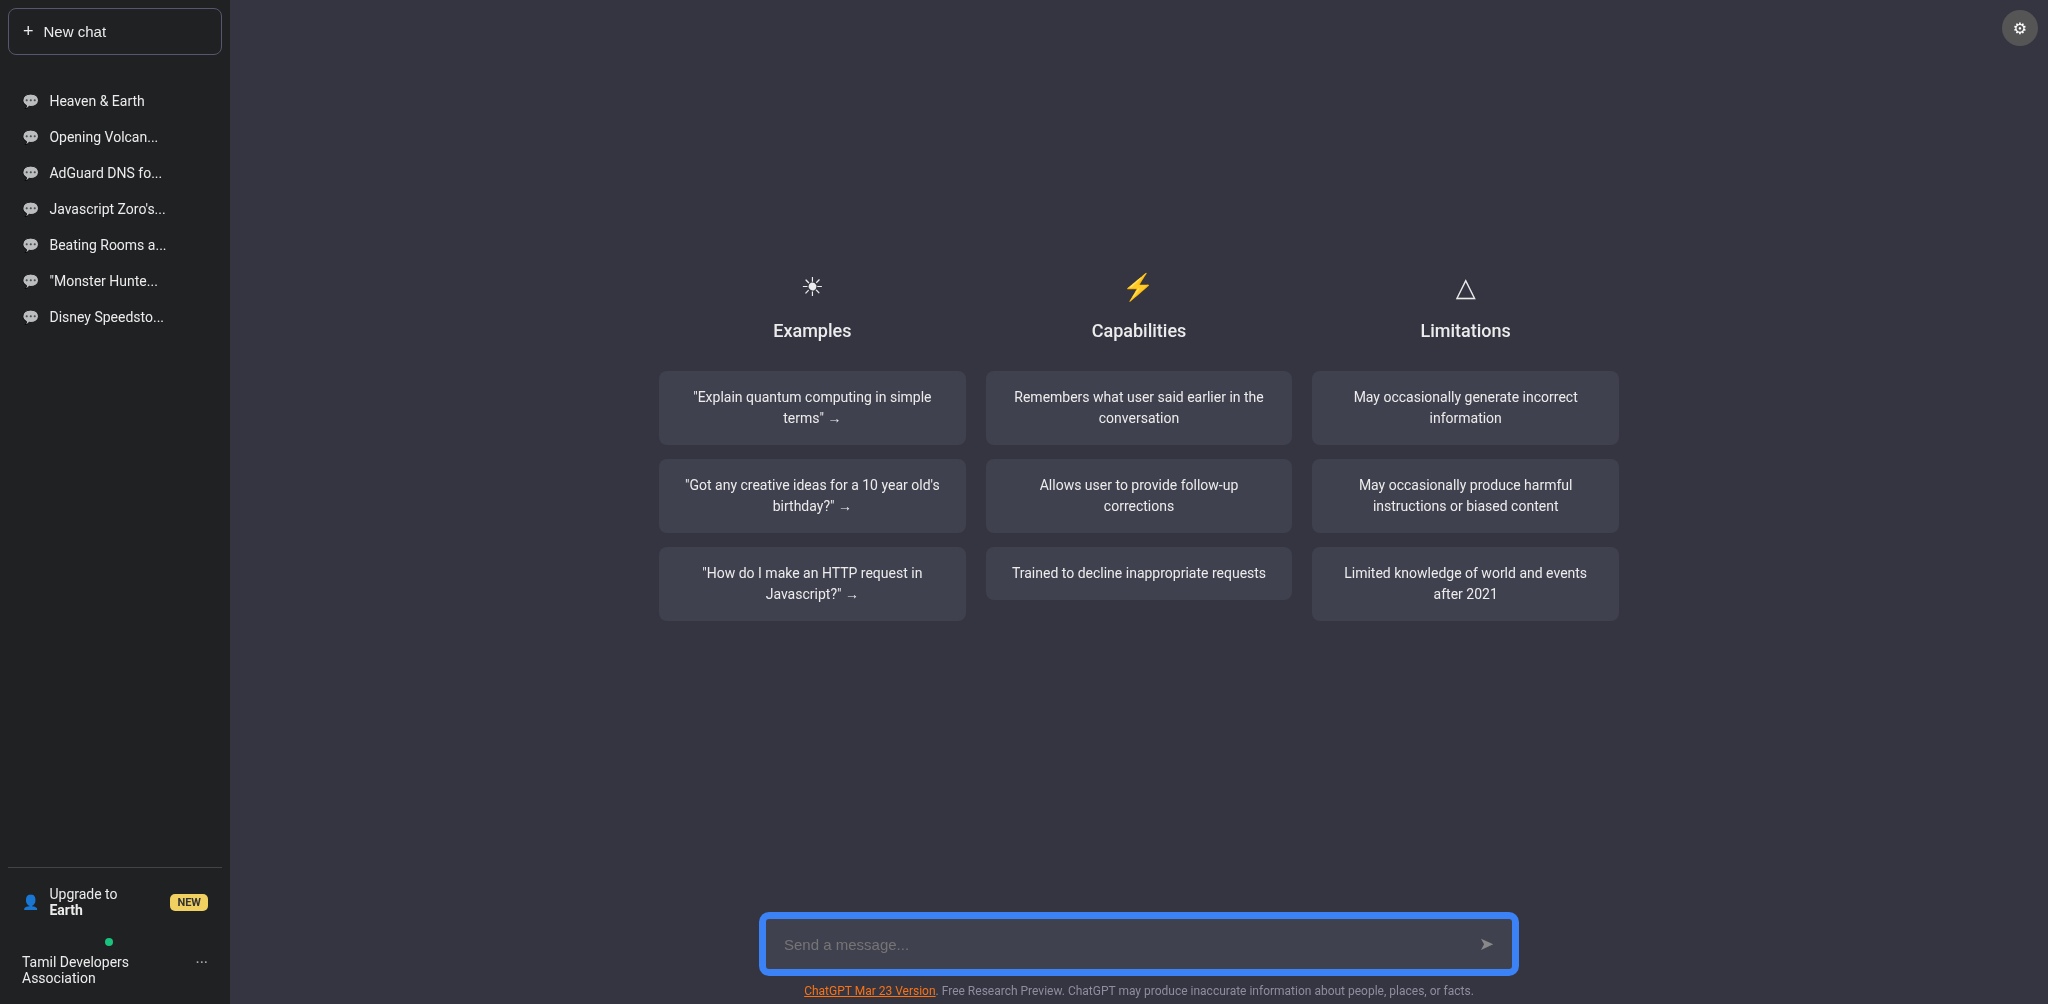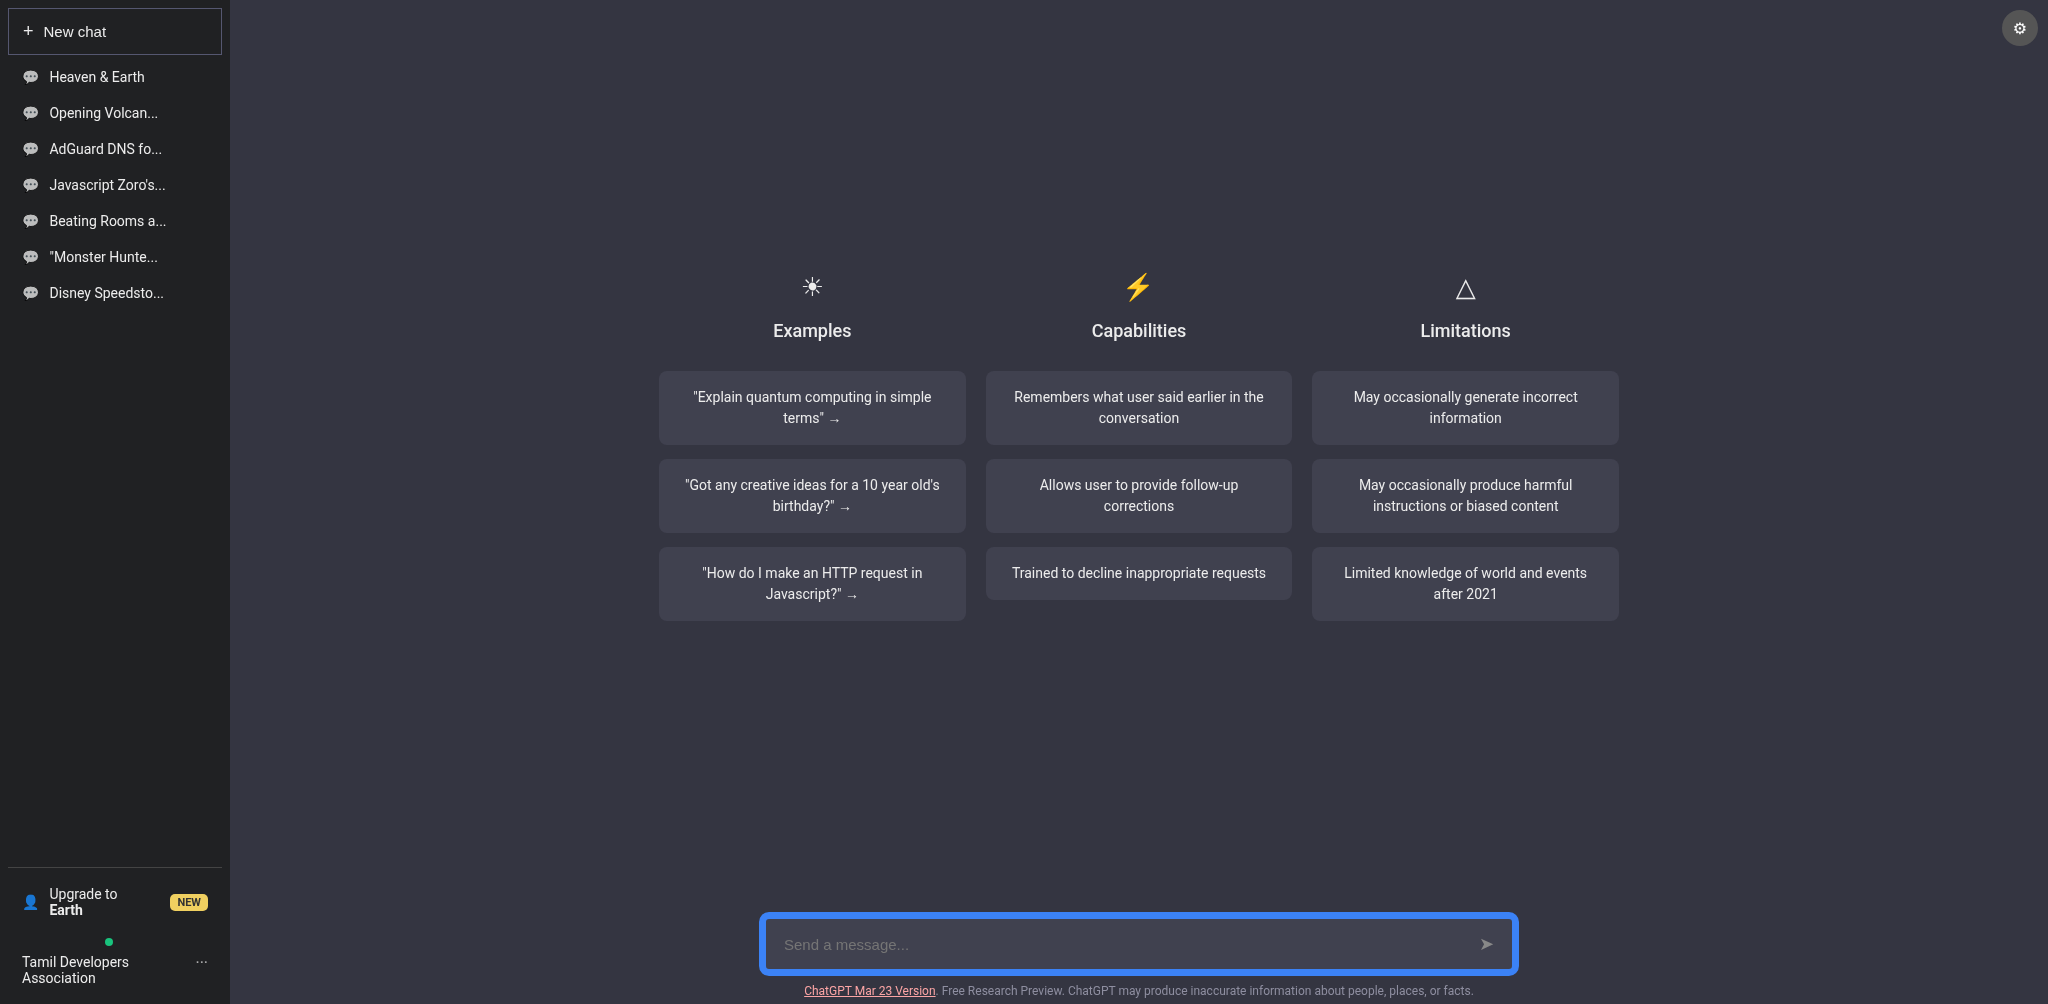--- a/index.html
+++ b/index.html
@@ -24,26 +24,26 @@
       gap: 4px;
       overflow-y: auto;
     }
 
     #new-chat-btn {
       display: flex;
       align-items: center;
       gap: 10px;
       padding: 12px 14px;
       border: 1px solid #555770;
-      border-radius: 0;
+      border-radius: 8px;
       background: transparent;
       color: #ececec;
       cursor: pointer;
       font-size: 15px;
-      margin-bottom: 0;
+      margin-bottom: 24px;
     }
 
     .sidebar-item {
       display: flex;
       align-items: center;
       gap: 10px;
       padding: 10px 14px;
       border-radius: 8px;
       cursor: pointer;
       font-size: 14px;
@@ -243,21 +243,21 @@
       align-items: center;
     }
 
     .footer-text {
       font-size: 12px;
       color: #8e8ea0;
       margin-top: 8px;
       text-align: center;
     }
     .footer-text a {
-      color: #fca5a5;
+      color: #f97316;
       text-decoration: underline;
     }
 
     
     .plus-icon::before { content: '+'; font-size: 18px; font-weight: 300; }
 
     
     .user-icon::before { content: '👤'; font-size: 14px; }
 
     

